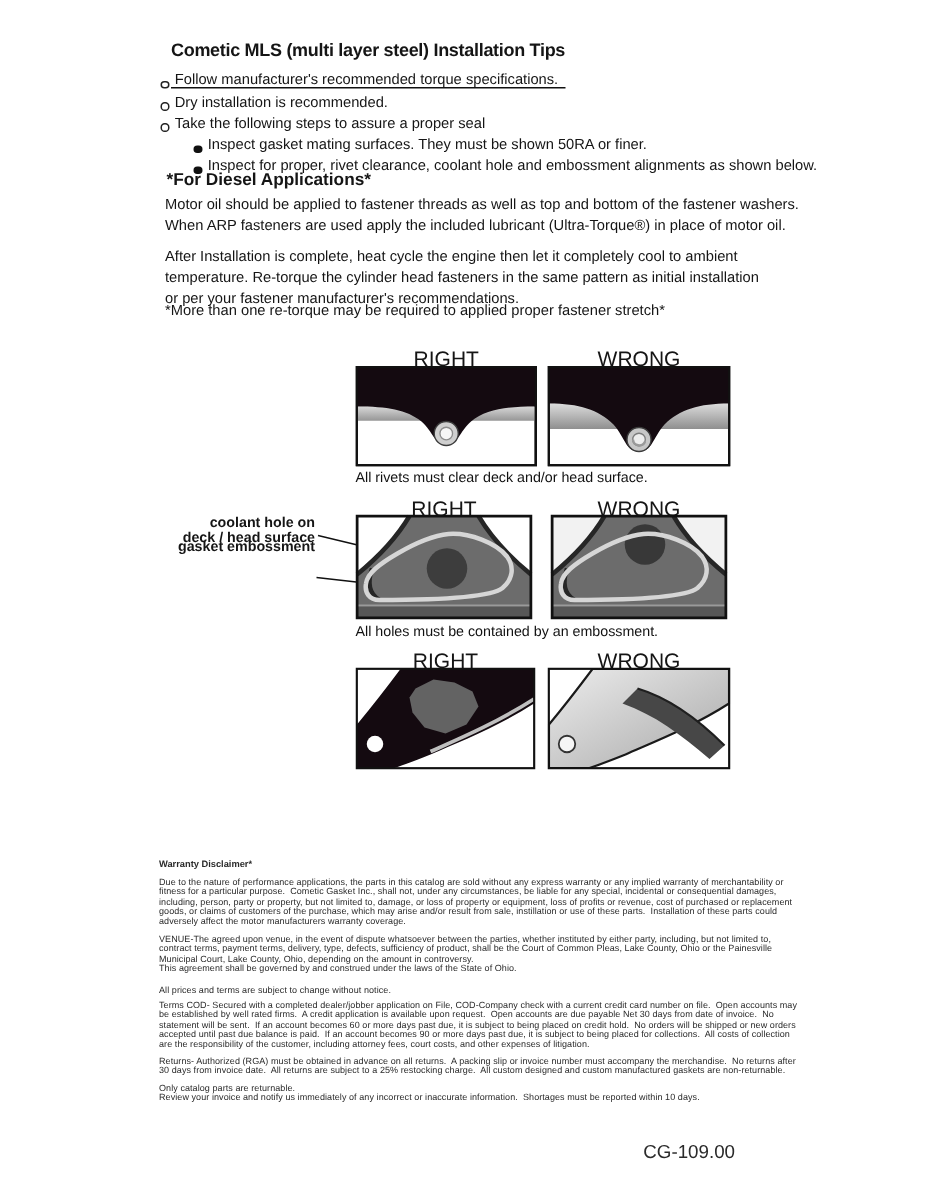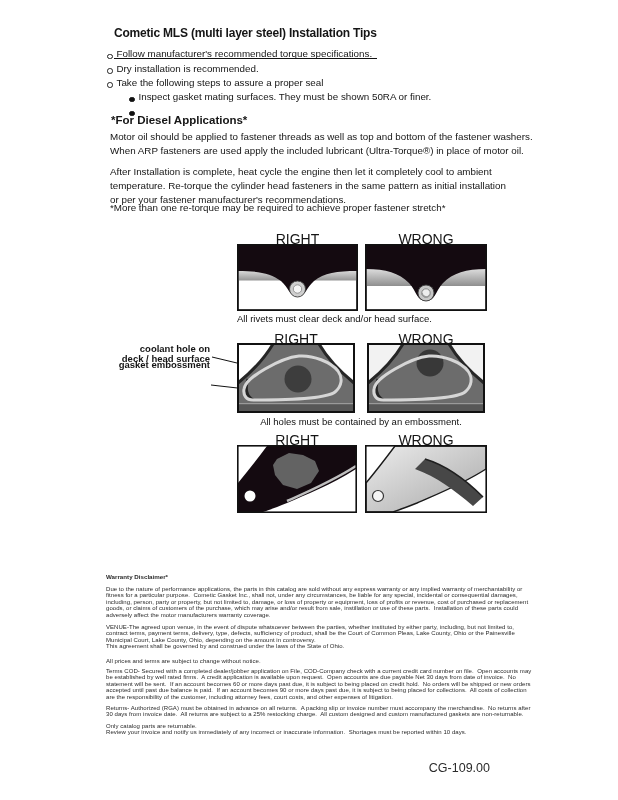--- a/index.html
+++ b/index.html
@@ -22,21 +22,21 @@
   }
   .b-sub{margin-left:22px;}
   .b-dot.filled{background:#111;border-color:#111;}
   .h2{left:111px;top:114px;font-size:11.5px;font-weight:bold;white-space:nowrap;}
   .body{font-size:9.8px;line-height:14px;}
   .p1{left:110px;top:130px;}
   .p2{left:110px;top:165px;}
   .note{left:110px;top:202px;font-size:9.8px;white-space:nowrap;}
   .fig-h{font-size:14px;text-align:center;white-space:nowrap;}
   .caption{font-size:9.5px;line-height:11px;color:#111;}
-  .cap-center{text-align:center;}
+  .cap-center{text-align:left;}
   svg.panel{display:block;}
   .lbl{font-size:9.5px;line-height:9.8px;text-align:right;font-weight:bold;}
   .fine{font-size:6px;line-height:6.4px;color:#2a2a2a;letter-spacing:0.05px;}
   .fine-h{font-size:6.2px;font-weight:bold;color:#2a2a2a;}
   .footer{left:350px;top:761px;width:140px;text-align:right;font-size:12.5px;color:#2b2b2b;}
 </style>
 </head>
 <body>
 
 <div class="page">
@@ -55,30 +55,31 @@
     <div class="b-row">
       <span class="b-dot"></span>
       <span>Take the following steps to assure a proper seal</span>
     </div>
     <div class="b-row b-sub">
       <span class="b-dot filled"></span>
       <span>Inspect gasket mating surfaces.  They must be shown 50RA or finer.</span>
     </div>
     <div class="b-row b-sub">
       <span class="b-dot filled"></span>
+      <span>Inspect for proper, rivet clearance, coolant hole and embossment alignments as shown below.</span>
     </div>
   </div>
 
   <div class="abs h2">*For Diesel Applications*</div>
   <div class="abs body pre p2">After Installation is complete, heat cycle the engine then let it completely cool to ambient
 temperature. Re-torque the cylinder head fasteners in the same pattern as initial installation
 or per your fastener manufacturer's recommendations.</div>
   <div class="abs body pre p1">Motor oil should be applied to fastener threads as well as top and bottom of the fastener washers.
 When ARP fasteners are used apply the included lubricant (Ultra-Torque®) in place of motor oil.</div>
-  <div class="abs note">*More than one re-torque may be required to achieve proper fastener stretch*</div>
+  <div class="abs note">*More than one re-torque may be required to applied proper fastener stretch*</div>
 
   <div class="abs fig-h" style="left:237px;top:231px;width:121px;">RIGHT</div>
   <div class="abs fig-h" style="left:365px;top:231px;width:122px;">WRONG</div>
 
   <svg class="abs panel" style="left:237px;top:244px;" width="121" height="67" viewBox="0 0 121 67">
     <defs>
       <linearGradient id="band1" x1="0" y1="0" x2="0" y2="1">
         <stop offset="0" stop-color="#d8d8d8"></stop>
           <stop offset="1" stop-color="#969696"></stop>
       </linearGradient>

